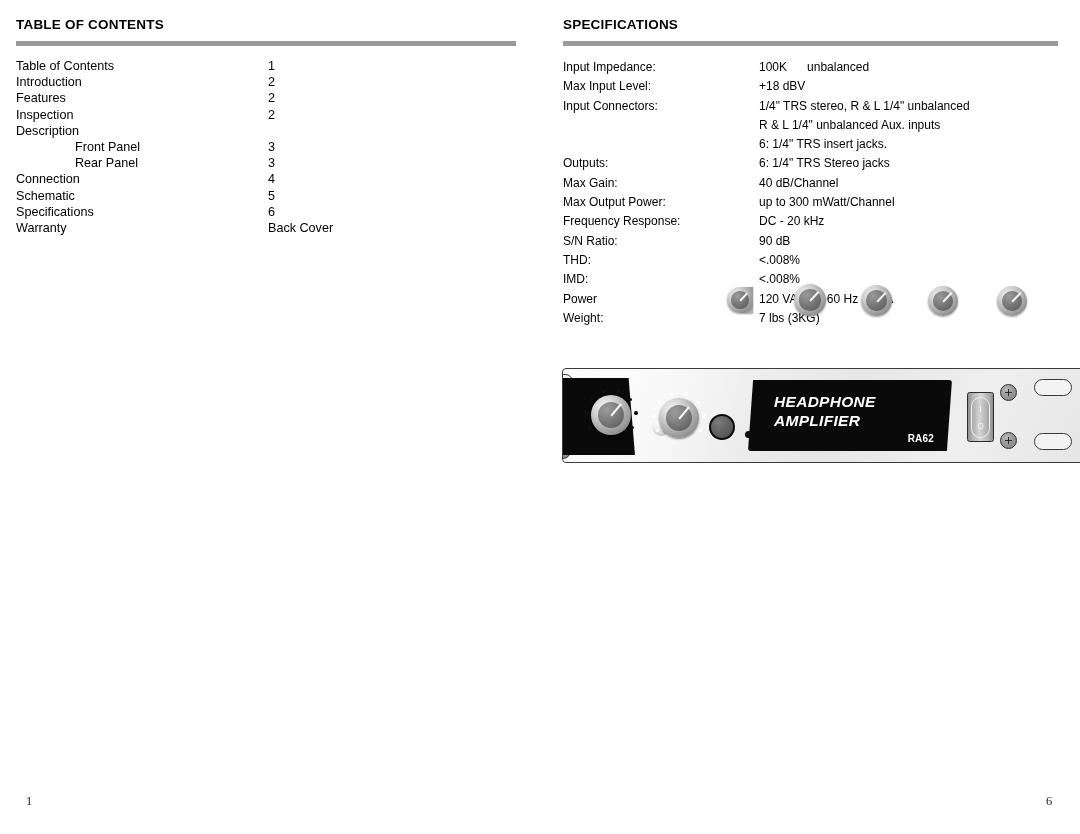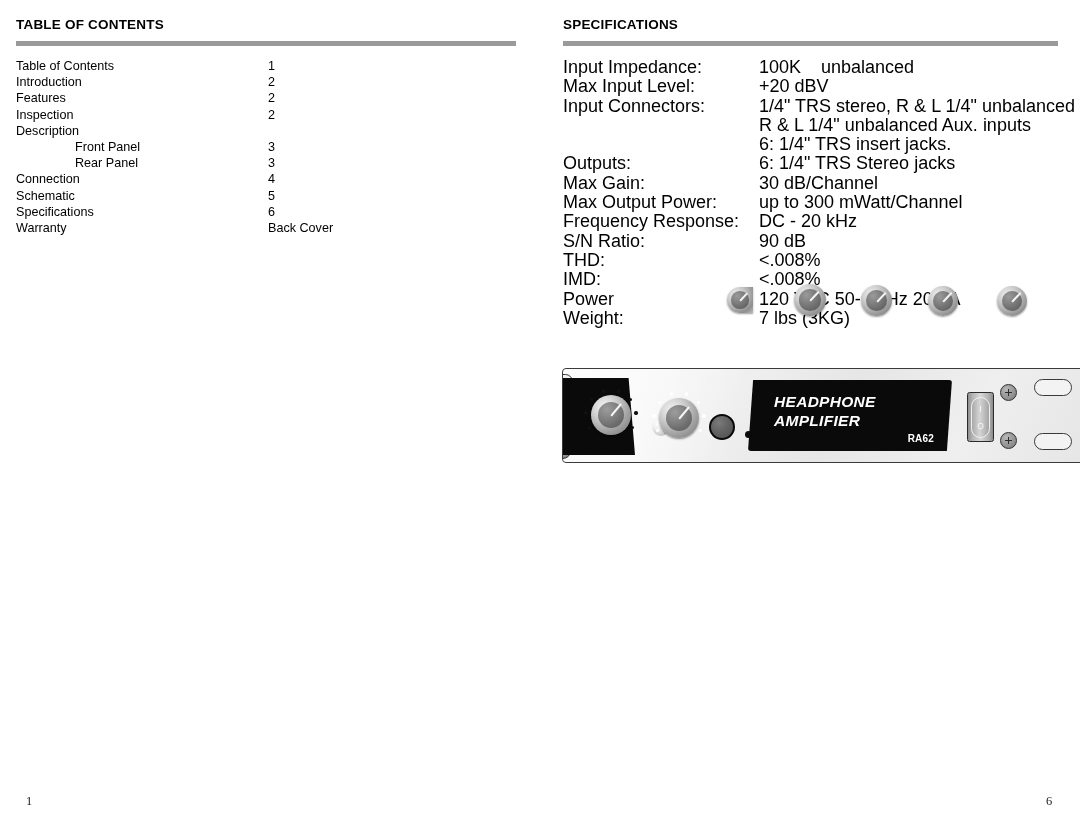--- a/index.html
+++ b/index.html
@@ -75,21 +75,21 @@
   
   .spec-list {
     margin: 0;
     padding: 0;
     list-style: none;
   }
   .spec-row {
     display: block;
     position: relative;
     height: 19.3px;
-    font-size: 18px;
+    font-size: 12px;
     line-height: 19.3px;
     white-space: nowrap;
   }
   .spec-label {
     display: inline-block;
   }
   .spec-value {
     position: absolute;
     left: 196px;
     top: 0;
@@ -417,26 +417,26 @@
       <div class="toc-row"><span class="toc-label">Specifications</span><span class="toc-page">6</span></div>
       <div class="toc-row"><span class="toc-label">Warranty</span><span class="toc-page">Back Cover</span></div>
     </div>
 </div>
 
 <div class="col-right">
   <div class="section-title">SPECIFICATIONS</div>
   <div class="rule right"></div>
   <div class="spec-list" id="spec-list">
       <div class="spec-row"><span class="spec-label">Input Impedance:</span><span class="spec-value"><span>100K</span><span class="gap"></span><span>unbalanced</span></span></div>
-      <div class="spec-row"><span class="spec-label">Max Input Level:</span><span class="spec-value"><span>+20 dBV</span></span></div>
+      <div class="spec-row"><span class="spec-label">Max Input Level:</span><span class="spec-value"><span>+18 dBV</span></span></div>
       <div class="spec-row"><span class="spec-label">Input Connectors:</span><span class="spec-value"><span>1/4" TRS stereo, R &amp; L 1/4" unbalanced</span></span></div>
       <div class="spec-row"><span class="spec-label"></span><span class="spec-value"><span>R &amp; L 1/4" unbalanced Aux. inputs</span></span></div>
       <div class="spec-row"><span class="spec-label"></span><span class="spec-value"><span>6: 1/4" TRS insert jacks.</span></span></div>
       <div class="spec-row"><span class="spec-label">Outputs:</span><span class="spec-value"><span>6: 1/4" TRS Stereo jacks</span></span></div>
-      <div class="spec-row"><span class="spec-label">Max Gain:</span><span class="spec-value"><span>30 dB/Channel</span></span></div>
+      <div class="spec-row"><span class="spec-label">Max Gain:</span><span class="spec-value"><span>40 dB/Channel</span></span></div>
       <div class="spec-row"><span class="spec-label">Max Output Power:</span><span class="spec-value"><span>up to 300 mWatt/Channel</span></span></div>
       <div class="spec-row"><span class="spec-label">Frequency Response:</span><span class="spec-value"><span>DC - 20 kHz</span></span></div>
       <div class="spec-row"><span class="spec-label">S/N Ratio:</span><span class="spec-value"><span>90 dB</span></span></div>
       <div class="spec-row"><span class="spec-label">THD:</span><span class="spec-value"><span>&lt;.008%</span></span></div>
       <div class="spec-row"><span class="spec-label">IMD:</span><span class="spec-value"><span>&lt;.008%</span></span></div>
       <div class="spec-row"><span class="spec-label">Power</span><span class="spec-value"><span>120 VAC 50-60 Hz 20 VA</span></span></div>
       <div class="spec-row"><span class="spec-label">Weight:</span><span class="spec-value"><span>7 lbs (3KG)</span></span></div>
     </div>
 </div>
 

